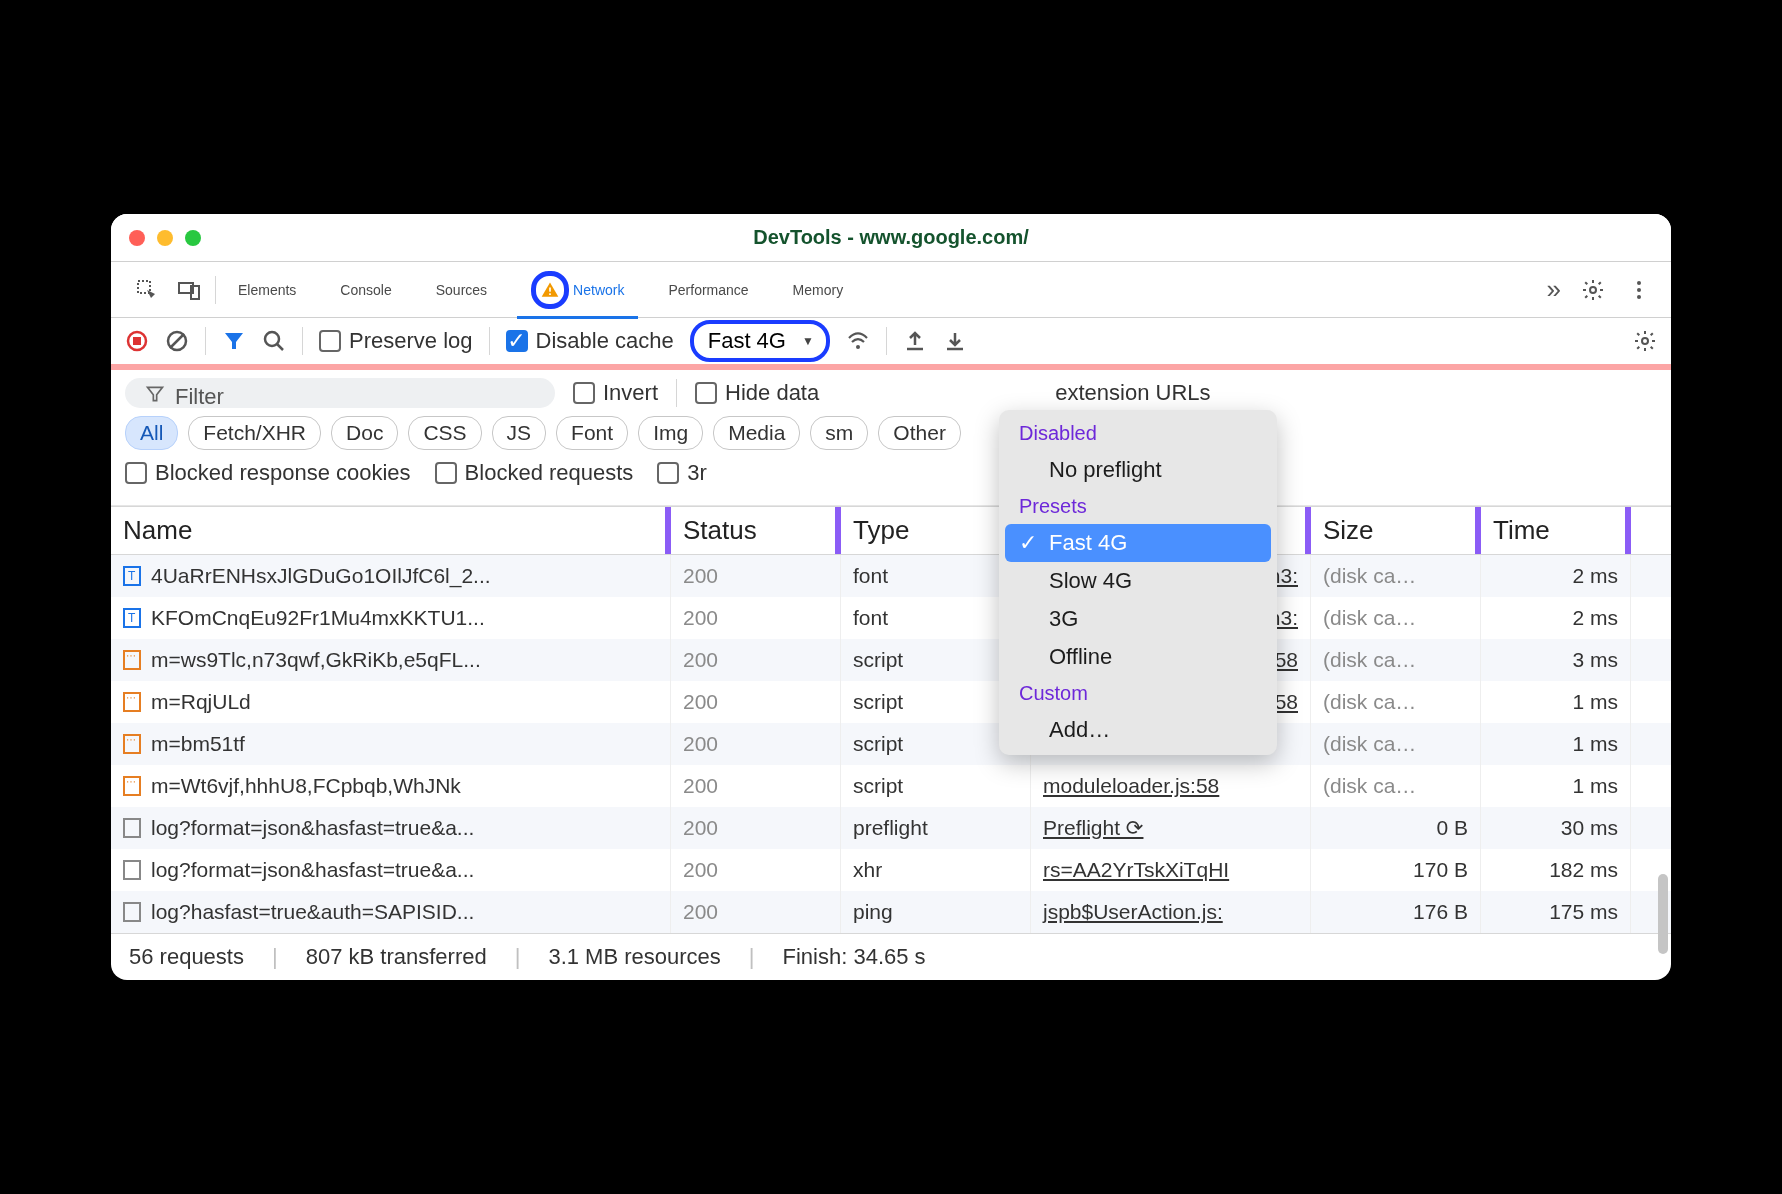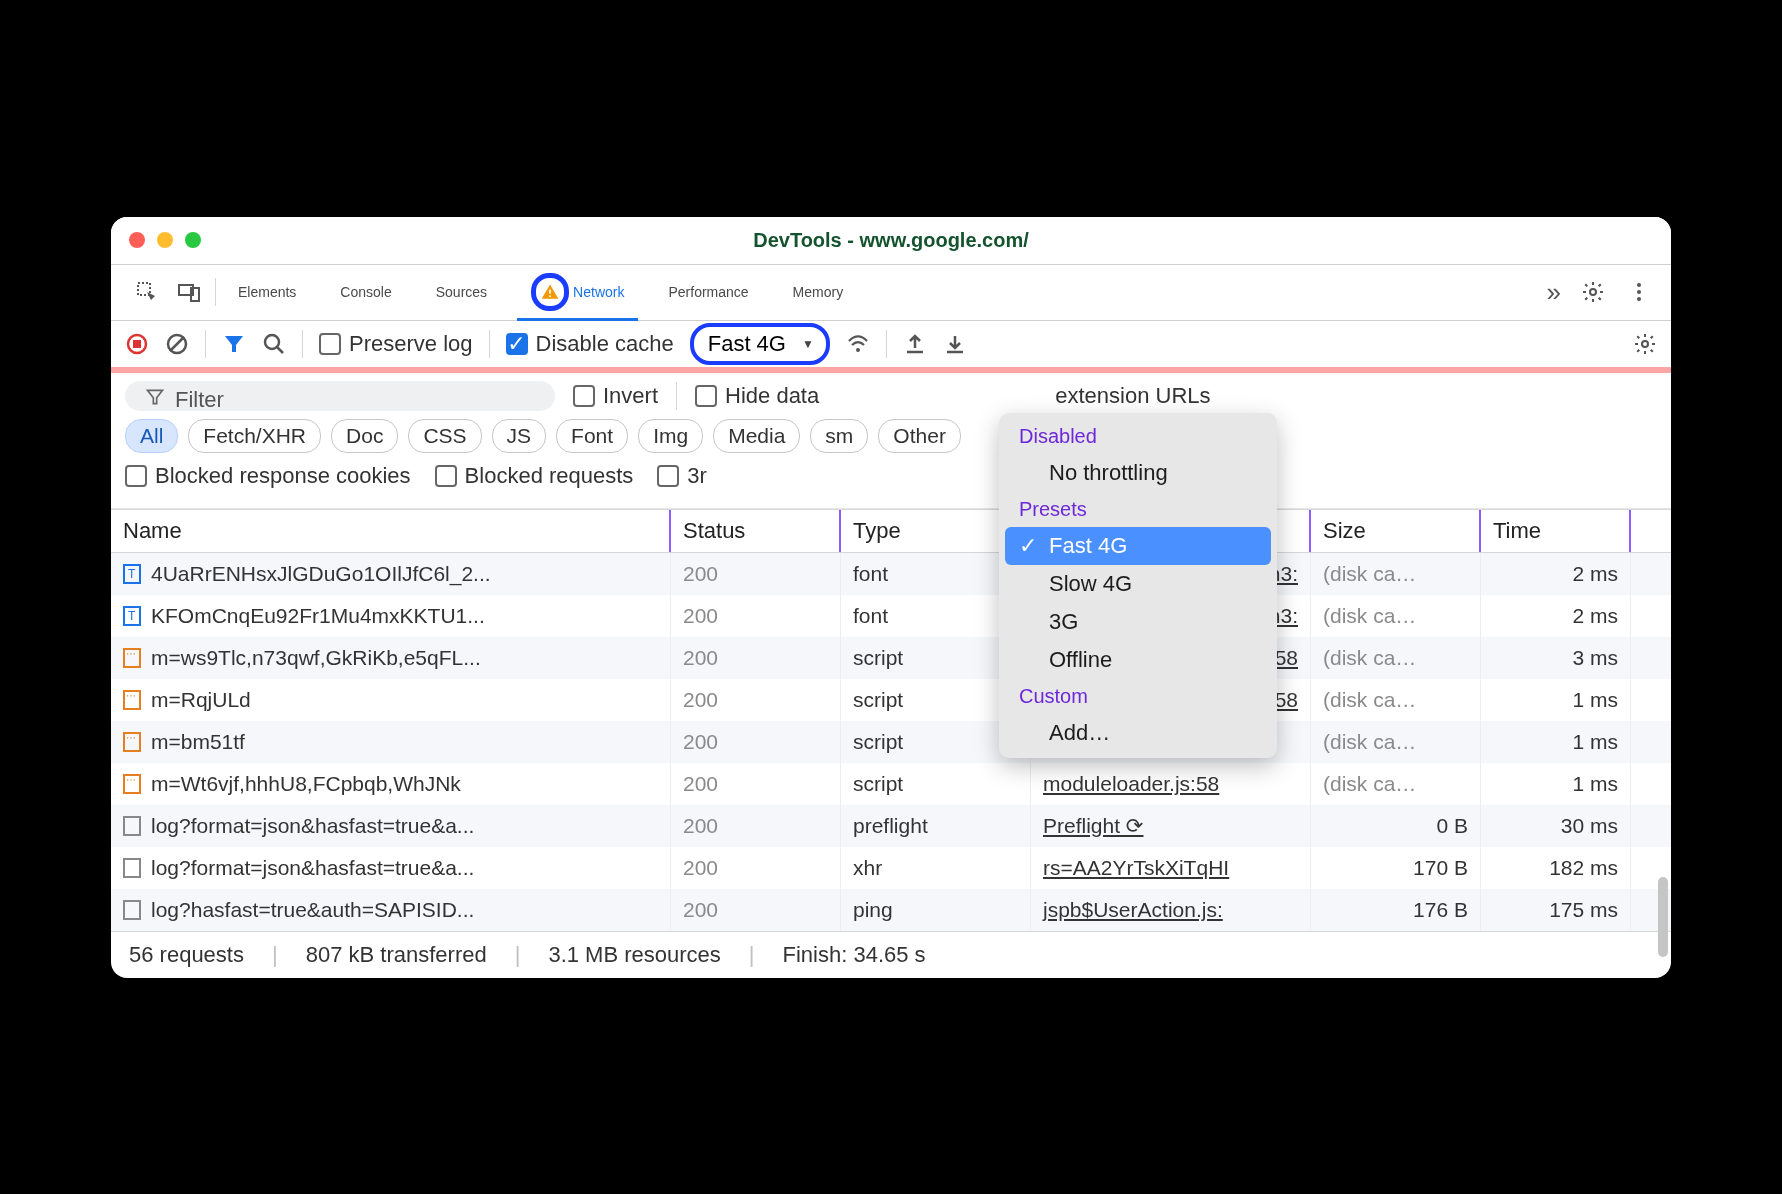--- a/index.html
+++ b/index.html
@@ -162,23 +162,23 @@
   
   .table { width: 100%; }
   .thead {
     display: grid;
     grid-template-columns: 560px 170px 190px 280px 170px 150px;
     border-bottom: 1px solid #d7d7d7;
     border-top: 1px solid #d7d7d7;
   }
   .th {
     padding: 8px 12px;
-    font-size: 22px;
+    font-size: 26px;
     color: #222;
-    border-right: 2px solid #8b5cf6;
+    border-right: 6px solid #8b5cf6;
   }
   .tbody .tr {
     display: grid;
     grid-template-columns: 560px 170px 190px 280px 170px 150px;
     height: 42px;
     align-items: center;
   }
   .tbody .tr:nth-child(odd) { background: #f5f7fb; }
   .tbody .tr:nth-child(even) { background: #fff; }
   .td {
@@ -592,21 +592,21 @@
     <span class="sep">|</span>
     <span>807 kB transferred</span>
     <span class="sep">|</span>
     <span>3.1 MB resources</span>
     <span class="sep">|</span>
     <span>Finish: 34.65 s</span>
   </div>
 
   <div class="dropdown" id="dropdown">
       <div class="group-label">Disabled</div>
-      <div class="item">No throttling</div>
+      <div class="item">No preflight</div>
       <div class="group-label">Presets</div>
       <div class="item selected">Fast 4G</div>
       <div class="item">Slow 4G</div>
       <div class="item">3G</div>
       <div class="item">Offline</div>
       <div class="group-label">Custom</div>
       <div class="item">Add…</div>
     </div>
 
   <div class="scrollthumb"></div>

